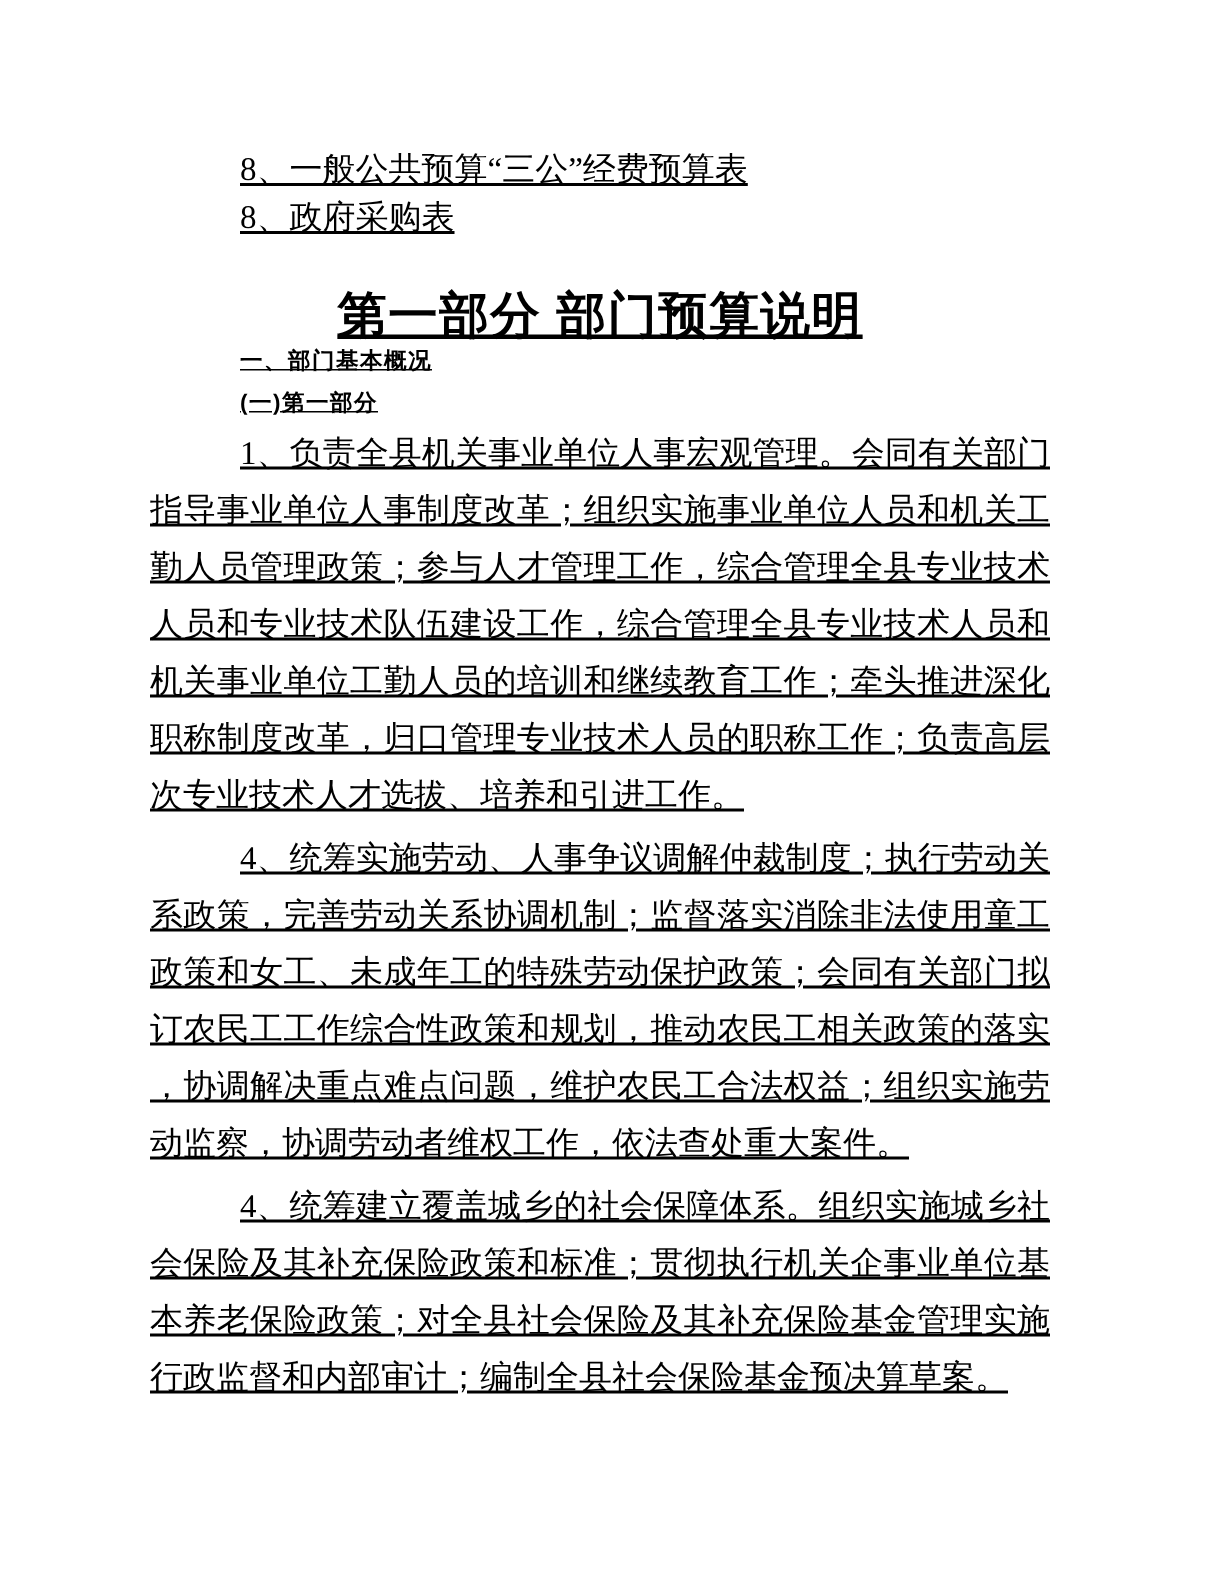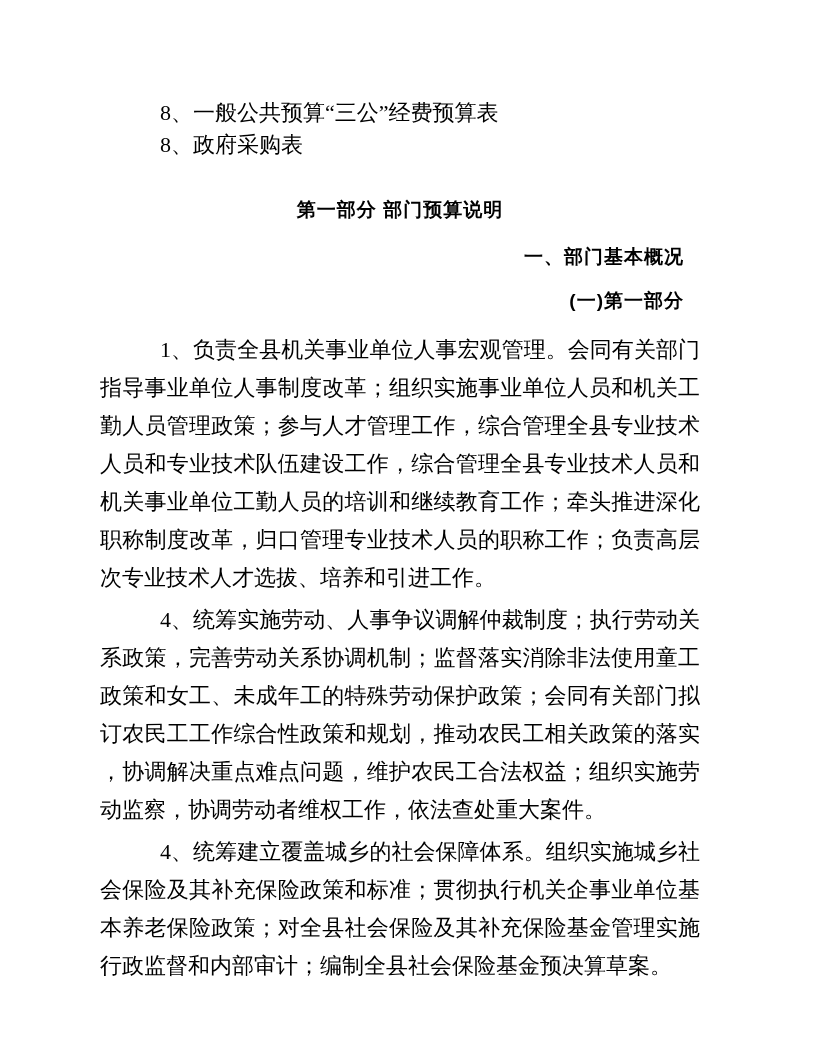--- a/index.html
+++ b/index.html
@@ -8,50 +8,50 @@
     background: #ffffff;
   }
   .page {
     position: relative;
     width: 815px;
     height: 1055px;
     background: #ffffff;
     color: #000000;
     font-family: "Liberation Serif", "DejaVu Serif", serif;
     overflow: hidden;
+    text-decoration: underline;
   }
   .content {
     box-sizing: content-box;
     padding: 97px 115px 0 100px;
     width: 600px;
   }
   .list-line {
     font-size: 22px;
     line-height: 32px;
     text-indent: 60px;
     white-space: nowrap;
   }
   .part-title {
     font-family: "Liberation Sans", "DejaVu Sans", sans-serif;
     font-weight: bold;
-    font-size: 19px;
+    font-size: 33px;
     line-height: 34px;
     text-align: center;
     margin: 32px 0 0 0;
     letter-spacing: 1px;
   }
   .sub-heading {
     font-family: "Liberation Sans", "DejaVu Sans", sans-serif;
     font-weight: bold;
-    font-size: 19px;
+    font-size: 15px;
     line-height: 28px;
     text-indent: 60px;
-    margin: 16px;
+    margin: 0;
     letter-spacing: 1px;
-    text-align: right;
   }
   .body-para {
     font-size: 22px;
     line-height: 38px;
     margin: 0 0 4px 0;
     text-align: justify;
     text-justify: inter-character;
     text-indent: 60px;
     word-break: break-all;
     line-break: anywhere;

